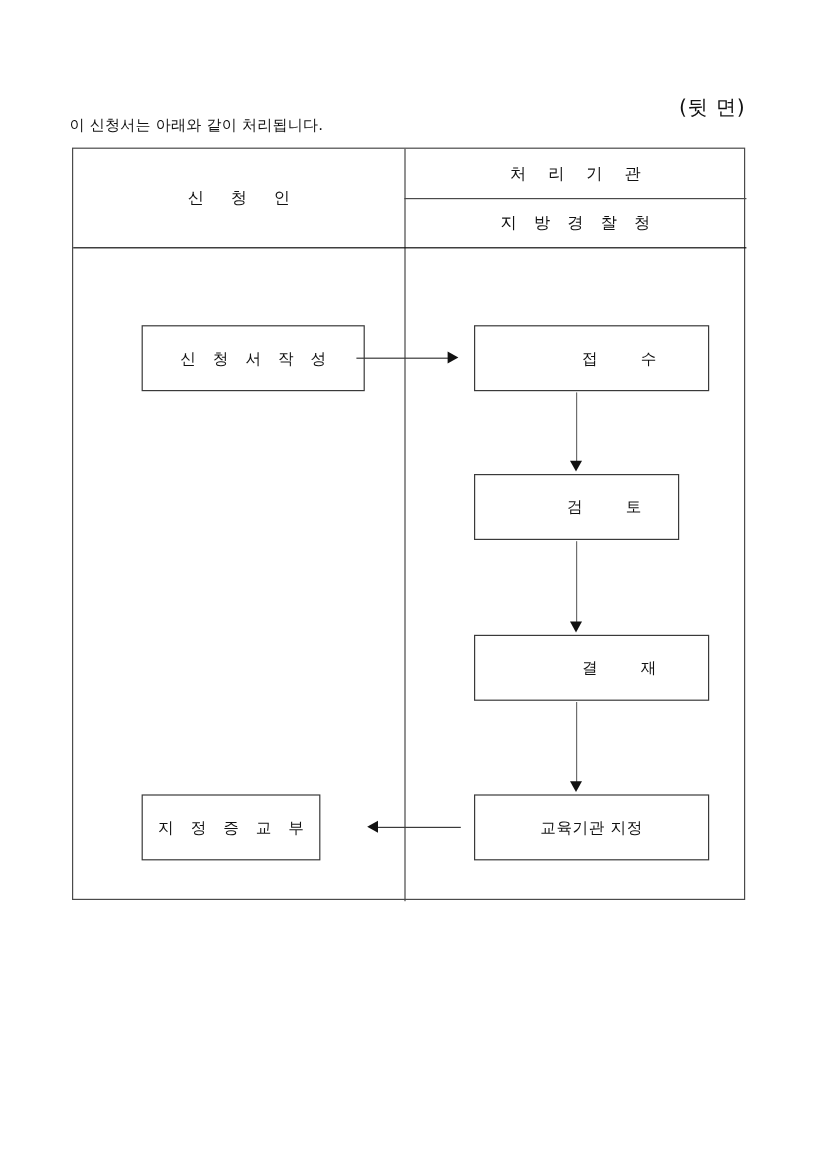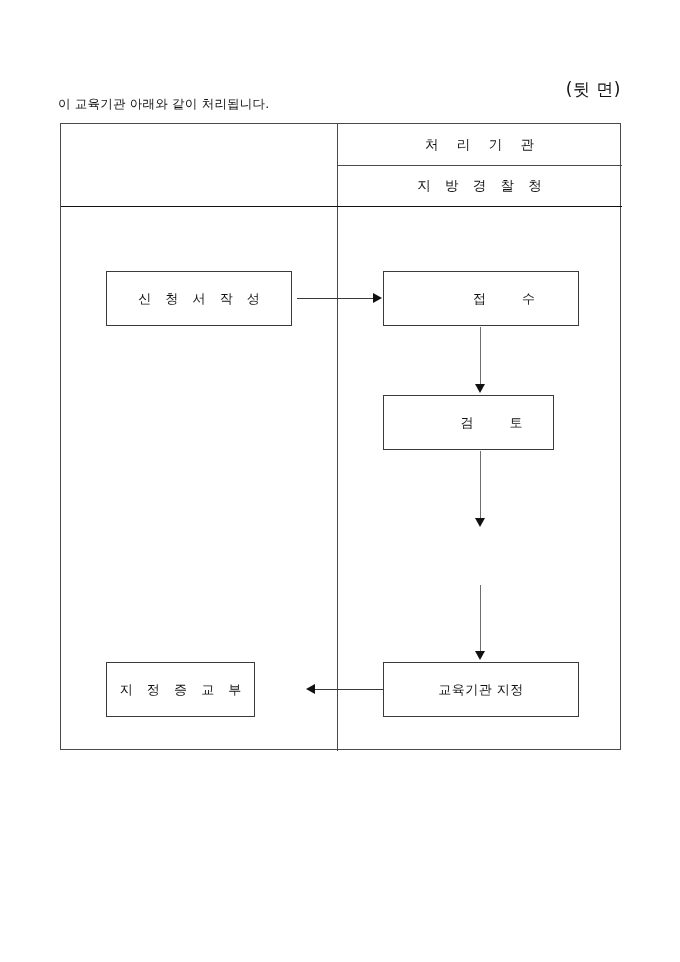--- a/index.html
+++ b/index.html
@@ -109,20 +109,21 @@
   .node {
     position: absolute;
     box-sizing: border-box;
     border: 1px solid #3a3a3a;
     background: #ffffff;
     display: flex;
     align-items: center;
     justify-content: center;
     font-size: 13px;
     white-space: nowrap;
+    margin-left: 12px;
   }
   .node.spaced       { letter-spacing: 5px;  text-indent: 5px; }
   .node.spaced-wide  { letter-spacing: 16px; text-indent: 16px; padding-left: 46px; }
   .node.plain        { letter-spacing: 0.5px; }
 
   
   .node-apply   { left: 45px;  top: 147px; width: 186px; height: 55px; }
   .node-receive { left: 322px; top: 147px; width: 196px; height: 55px; }
   .node-review  { left: 322px; top: 271px; width: 171px; height: 55px; }
   .node-approve { left: 322px; top: 405px; width: 196px; height: 55px; }
@@ -187,39 +188,41 @@
   
   .conn-assign-issue { left: 245px; top: 565px; width: 78px; height: 1px; }
   .conn-assign-issue .shaft-h { left: 8px; width: 70px; }
   .conn-assign-issue .arrowhead { left: 0; top: -5px; }
 </style>
 </head>
 <body>
 
 <div class="page-side">(뒷 면)</div>
 
-<div class="intro">이 교육기관 아래와 같이 처리됩니다.</div>
+<div class="intro">이 신청서는 아래와 같이 처리됩니다.</div>
 
 <div class="flow-table">
 
   <div class="col-divider"></div>
   <div class="header-bottom-rule"></div>
   <div class="agency-split-rule"></div>
 
+  <div class="hdr hdr-applicant">신 청 인</div>
 
   <div class="hdr hdr-office">지 방 경 찰 청</div>
 
   <div class="hdr hdr-agency">처 리 기 관</div>
 
   <div class="node node-apply spaced">신 청 서  작 성</div>
 
   <div class="node node-receive spaced-wide">접       수</div>
 
   <div class="node node-review spaced-wide">검       토</div>
 
+  <div class="node node-approve spaced-wide">결       재</div>
 
   <div class="node node-assign plain">교육기관 지정</div>
 
   <div class="node node-issue spaced">지 정 증  교 부</div>
 
   <div class="connector conn-apply-receive">
     <div class="shaft-h"></div>
     <div class="arrowhead arrow-right"></div>
   </div>
 

